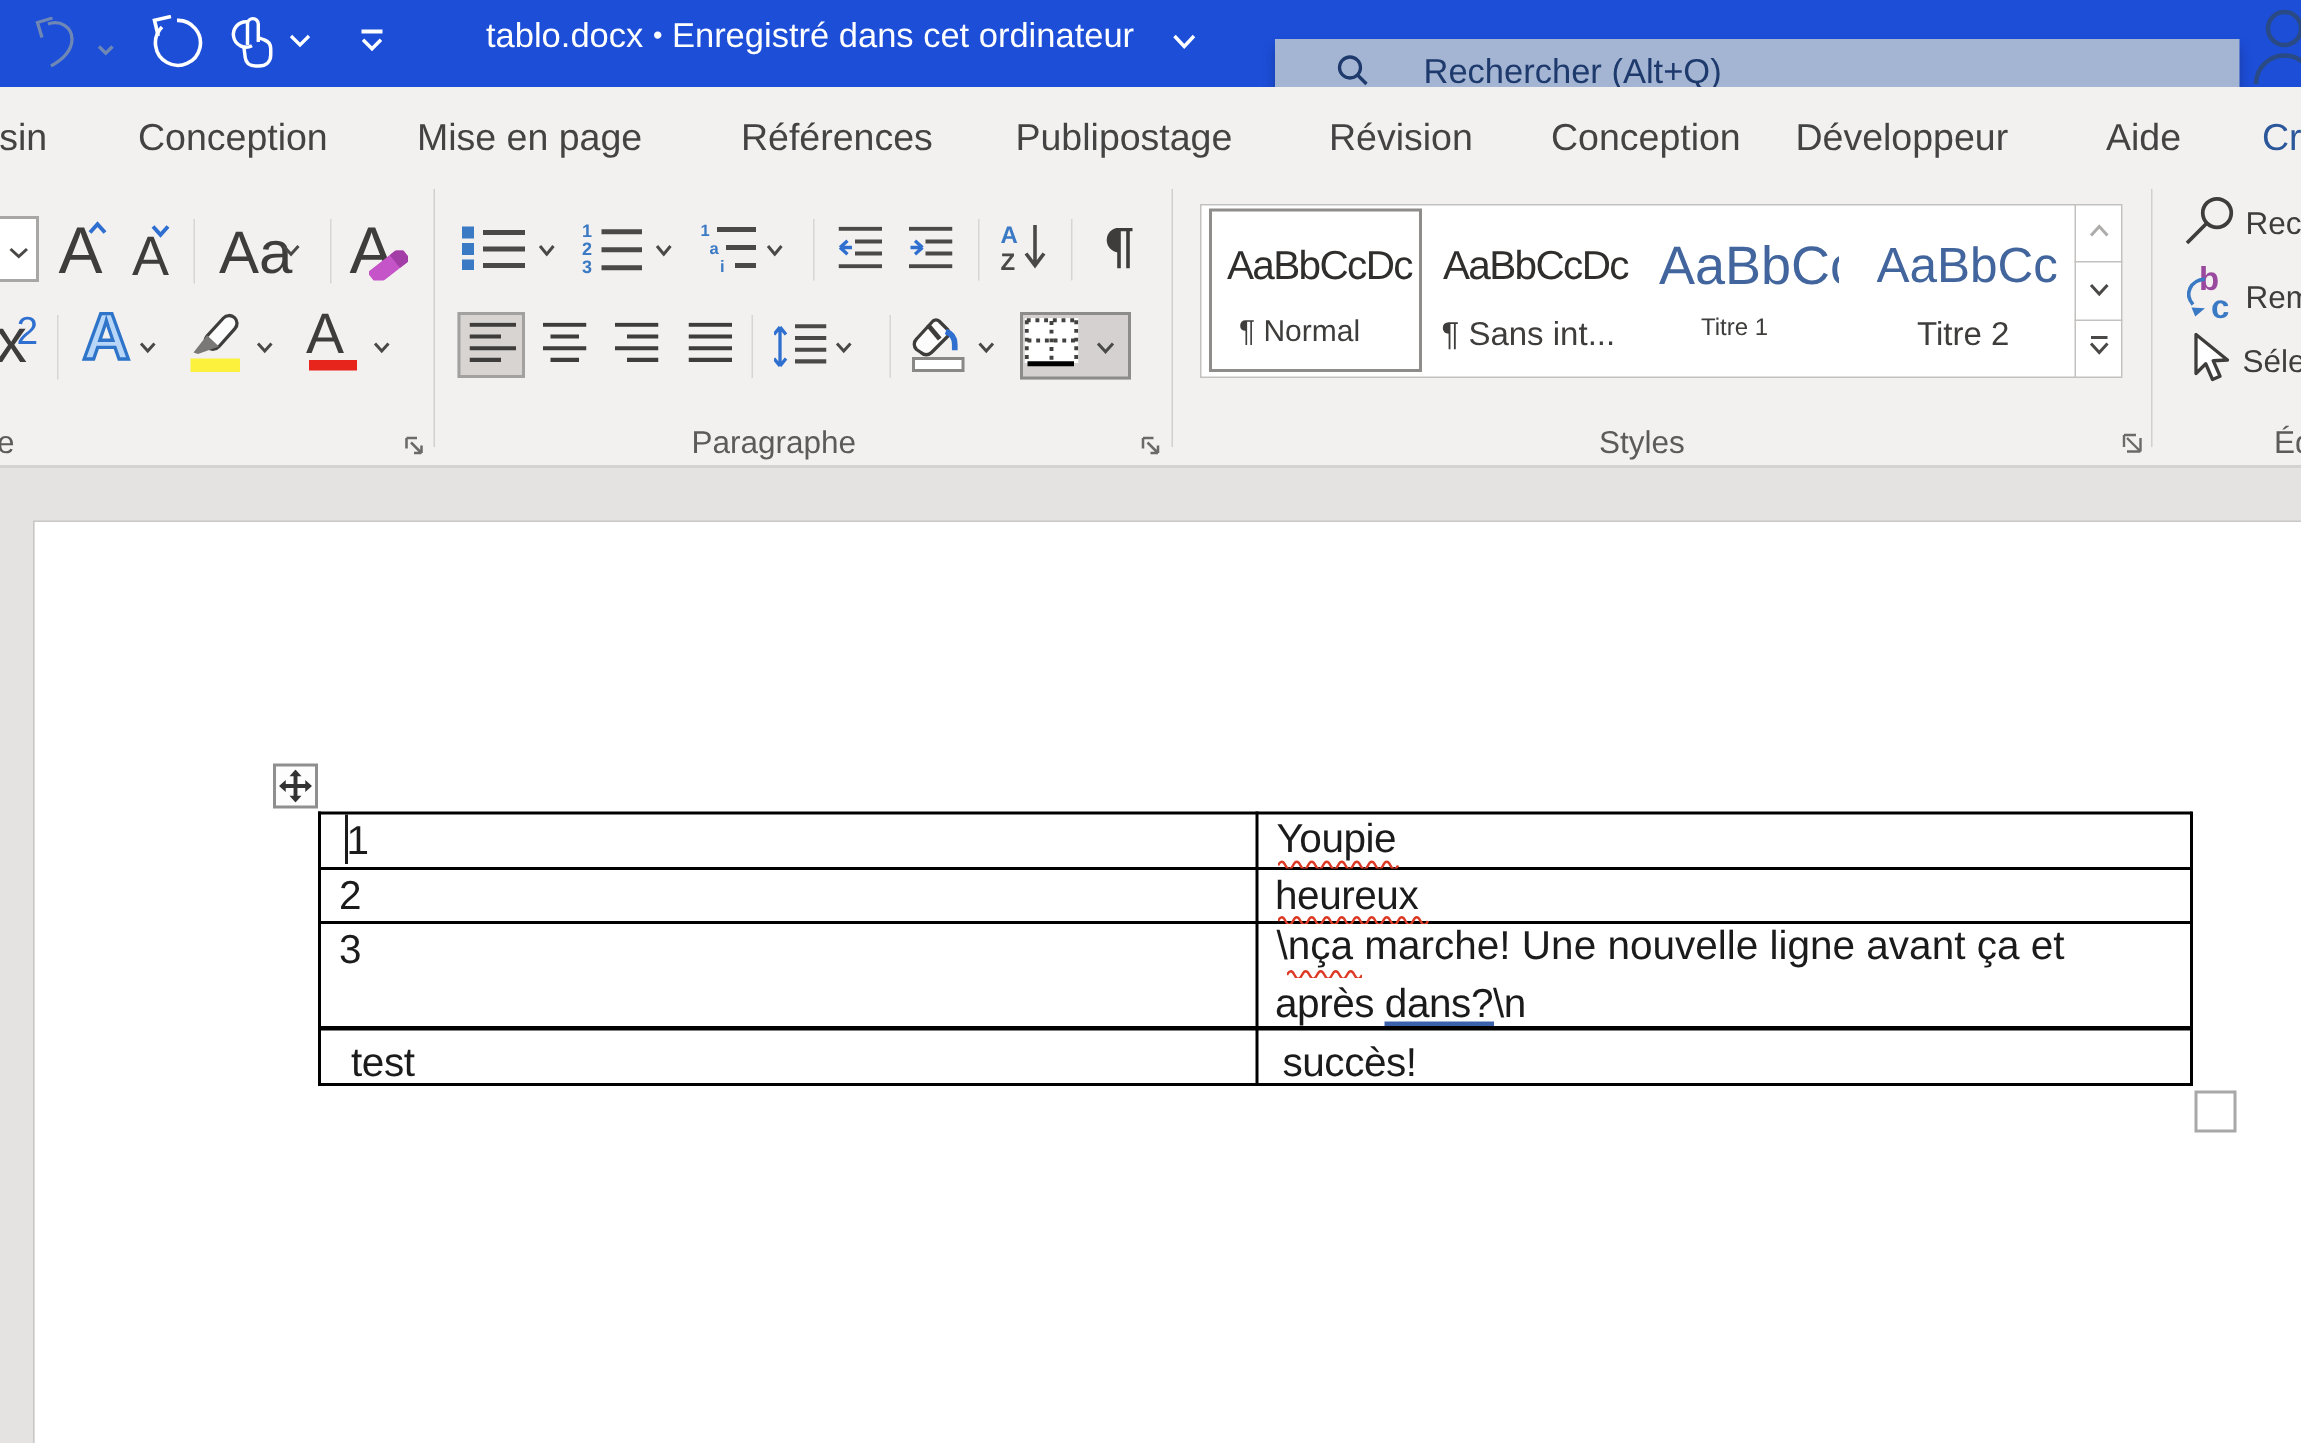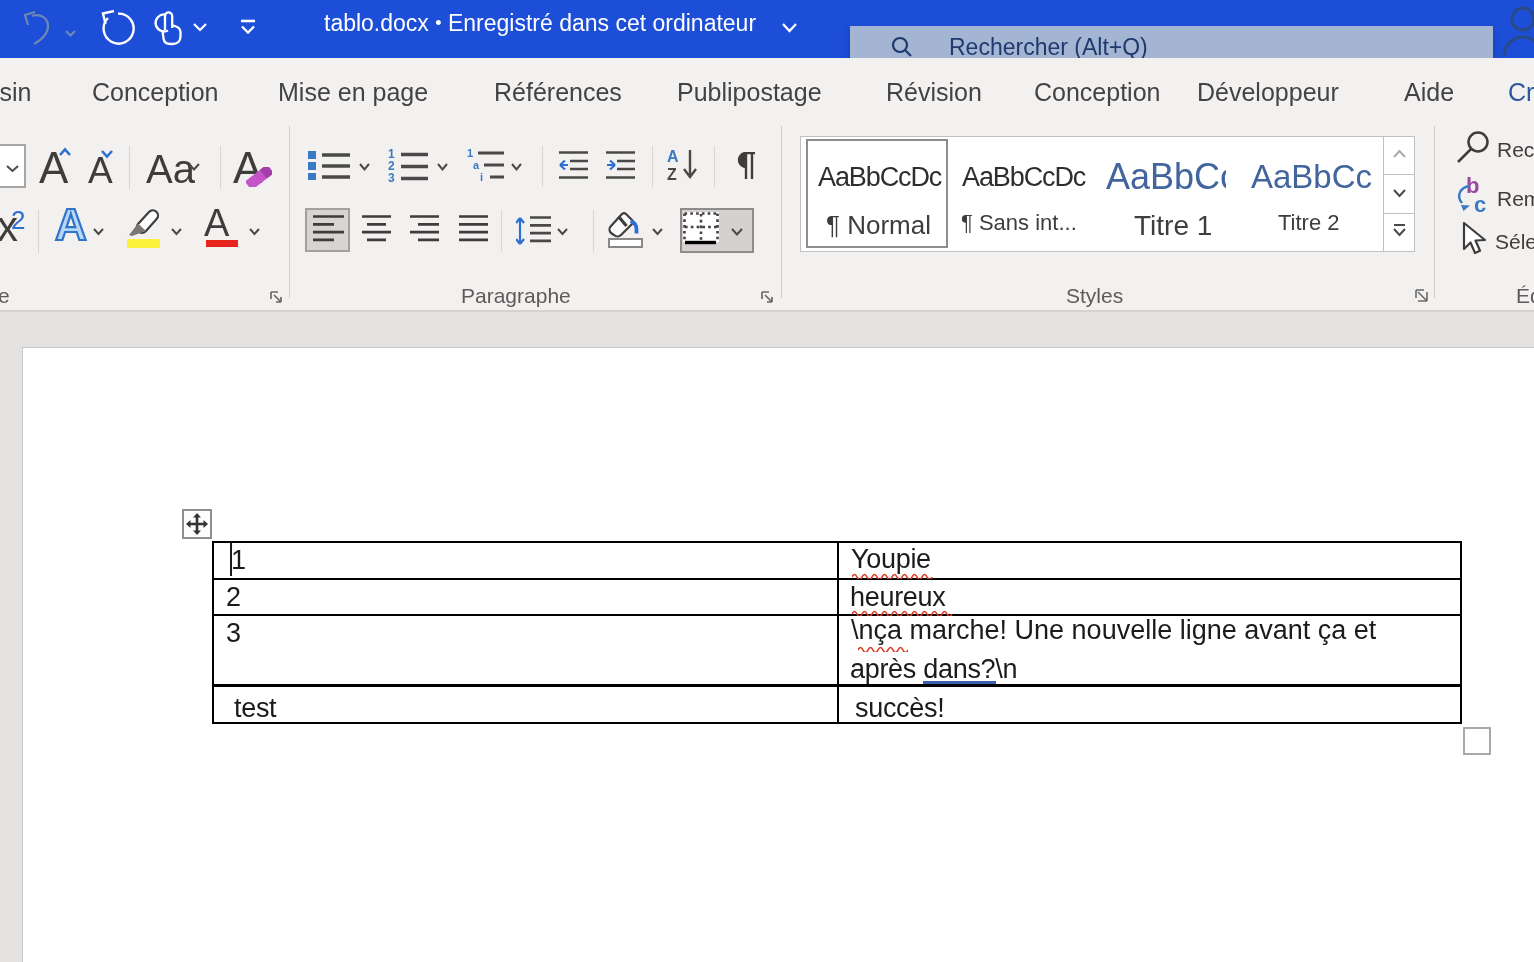--- a/index.html
+++ b/index.html
@@ -248,25 +248,25 @@
   <div class="glabel" style="left:461px;">Paragraphe</div>
   <svg class="abs" style="left:760px; top:172px;" width="15" height="15" viewBox="0 0 15 15">
       <path d="M2 2 h7 M2 2 v7 M5 5 l7 7 m0 0 v-5 m0 5 h-5" fill="none" stroke="#6b6a69" stroke-width="1.7"></path>
     </svg>
 
   <div id="styles">
     <div class="abs" style="left:800px; top:18px; width:615px; height:116px; background:#ffffff; border:1px solid #c3c1bf;"></div>
 
     <div class="abs" style="left:806px; top:21px; width:142px; height:109px; background:#ffffff; border:2px solid #8f8d8b;"></div>
     <div class="abs" style="left:818px; top:44px; font-size:27px; color:#2f2e2d; letter-spacing:-1.1px;">AaBbCcDc</div>
-    <div class="abs" style="left:826px; top:92px; font-size:26px; color:#3e3d3c;">¶ Normal</div>
+    <div class="abs" style="left:826px; top:92px; font-size:20px; color:#3e3d3c;">¶ Normal</div>
     <div class="abs" style="left:962px; top:44px; font-size:27px; color:#2f2e2d; letter-spacing:-1.1px;">AaBbCcDc</div>
     <div class="abs" style="left:961px; top:92px; font-size:22px; color:#3e3d3c;">¶ Sans int...</div>
     <div class="abs" style="left:1106px; top:38px; font-size:36px; color:#41659c; width:120px; overflow:hidden;">AaBbCc</div>
-    <div class="abs" style="left:1134px; top:92px; font-size:28px; color:#3e3d3c;">Titre 1</div>
+    <div class="abs" style="left:1134px; top:92px; font-size:16px; color:#3e3d3c;">Titre 1</div>
     <div class="abs" style="left:1251px; top:40px; font-size:33px; color:#41659c; width:120px; overflow:hidden;">AaBbCcD</div>
     <div class="abs" style="left:1278px; top:92px; font-size:22px; color:#3e3d3c;">Titre 2</div>
 
     <div class="abs" style="left:1383px; top:18px; width:1px; height:116px; background:#c3c1bf;"></div>
     <div class="abs" style="left:1383px; top:56px; width:32px; height:1px; background:#c3c1bf;"></div>
     <div class="abs" style="left:1383px; top:95px; width:32px; height:1px; background:#c3c1bf;"></div>
     <svg class="abs" style="left:1392px; top:31px;" width="15" height="11" viewBox="0 0 15 11">
         <path d="M2 8 l5.5 -6 l5.5 6" fill="none" stroke="#aeacaa" stroke-width="2"></path>
       </svg>
     <svg class="abs" style="left:1392px; top:70px;" width="15" height="11" viewBox="0 0 15 11">

